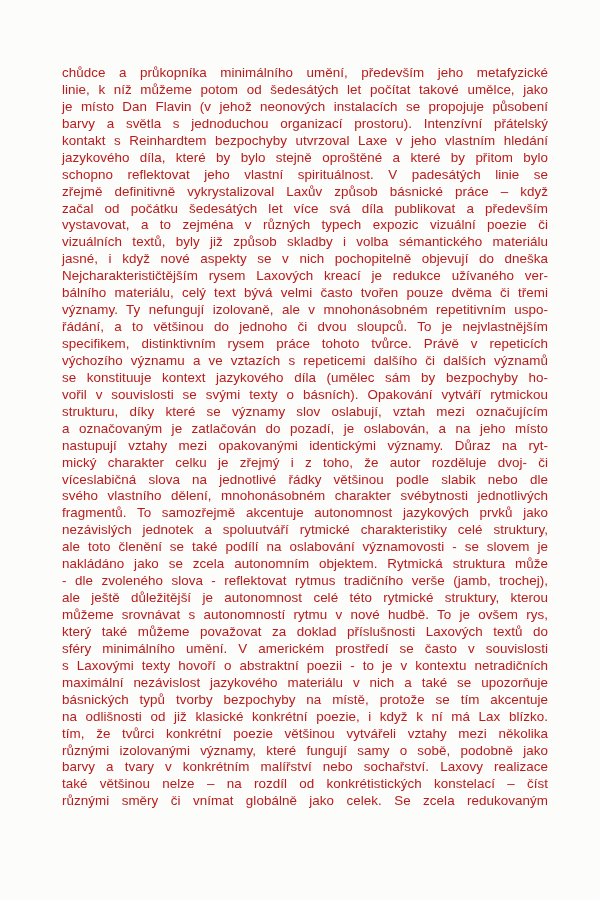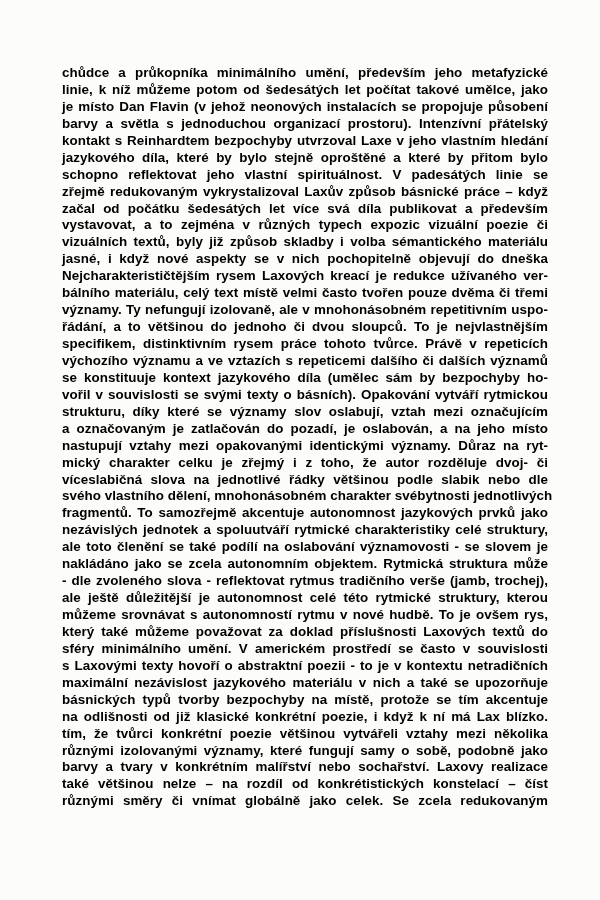--- a/index.html
+++ b/index.html
@@ -14,23 +14,22 @@
     left: 0; top: 0; width: 600px; height: 900px;
     background: #fcfcfa;
   }
   .text-block {
     position: absolute;
     left: 62px;
     top: 65px;
     width: 486px;
     font-family: "Liberation Sans", "DejaVu Sans", sans-serif;
     font-size: 13.4px;
-    color: #000000;
+    color: #b91c1c;
     letter-spacing: 0.05px;
-    font-weight: bold;
   }
   .line {
     display: block;
     height: 16.95px;
     line-height: 16.95px;
     white-space: nowrap;
     text-align: justify;
     text-align-last: justify;
   }
   .line.last {
@@ -42,27 +41,27 @@
 
 <div class="page">
   <div class="text-block">
     <span class="line">chůdce a průkopníka minimálního umění, především jeho metafyzické</span>
     <span class="line">linie, k níž můžeme potom od šedesátých let počítat takové umělce, jako</span>
     <span class="line">je místo Dan Flavin (v jehož neonových instalacích se propojuje působení</span>
     <span class="line">barvy a světla s jednoduchou organizací prostoru). Intenzívní přátelský</span>
     <span class="line">kontakt s Reinhardtem bezpochyby utvrzoval Laxe v jeho vlastním hledání</span>
     <span class="line">jazykového díla, které by bylo stejně oproštěné a které by přitom bylo</span>
     <span class="line">schopno reflektovat jeho vlastní spirituálnost. V padesátých linie se</span>
-    <span class="line">zřejmě redukovaným vykrystalizoval Laxův způsob básnické práce – když</span>
+    <span class="line">zřejmě definitivně vykrystalizoval Laxův způsob básnické práce – když</span>
     <span class="line">začal od počátku šedesátých let více svá díla publikovat a především</span>
     <span class="line">vystavovat, a to zejména v různých typech expozic vizuální poezie či</span>
     <span class="line">vizuálních textů, byly již způsob skladby i volba sémantického materiálu</span>
     <span class="line">jasné, i když nové aspekty se v nich pochopitelně objevují do dneška</span>
     <span class="line">Nejcharakterističtějším rysem Laxových kreací je redukce užívaného ver-</span>
-    <span class="line">bálního materiálu, celý text místě velmi často tvořen pouze dvěma či třemi</span>
+    <span class="line">bálního materiálu, celý text bývá velmi často tvořen pouze dvěma či třemi</span>
     <span class="line">významy. Ty nefungují izolovaně, ale v mnohonásobném repetitivním uspo-</span>
     <span class="line">řádání, a to většinou do jednoho či dvou sloupců. To je nejvlastnějším</span>
     <span class="line">specifikem, distinktivním rysem práce tohoto tvůrce. Právě v repeticích</span>
     <span class="line">výchozího významu a ve vztazích s repeticemi dalšího či dalších významů</span>
     <span class="line">se konstituuje kontext jazykového díla (umělec sám by bezpochyby ho-</span>
     <span class="line">vořil v souvislosti se svými texty o básních). Opakování vytváří rytmickou</span>
     <span class="line">strukturu, díky které se významy slov oslabují, vztah mezi označujícím</span>
     <span class="line">a označovaným je zatlačován do pozadí, je oslabován, a na jeho místo</span>
     <span class="line">nastupují vztahy mezi opakovanými identickými významy. Důraz na ryt-</span>
     <span class="line">mický charakter celku je zřejmý i z toho, že autor rozděluje dvoj- či</span>

